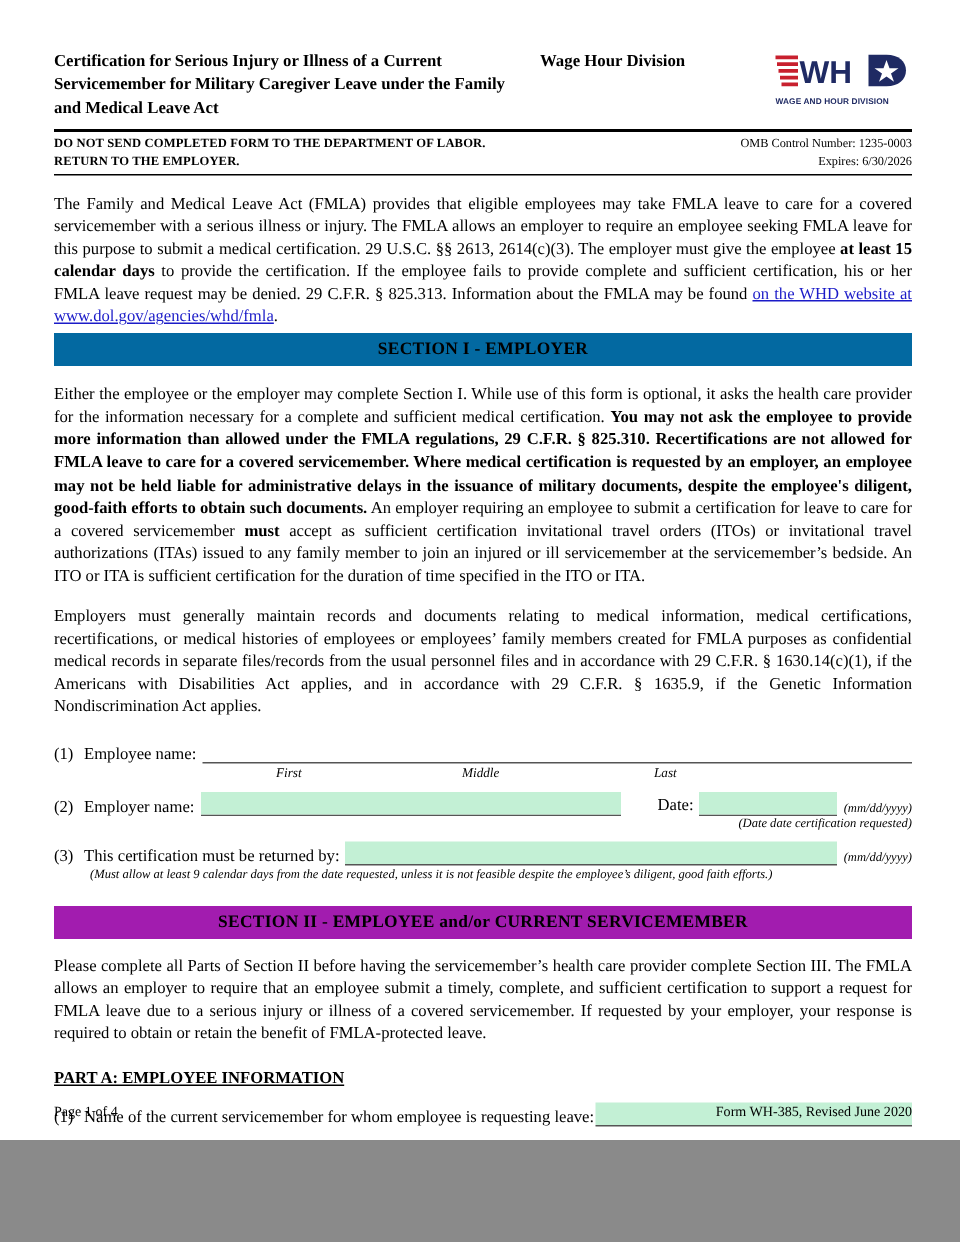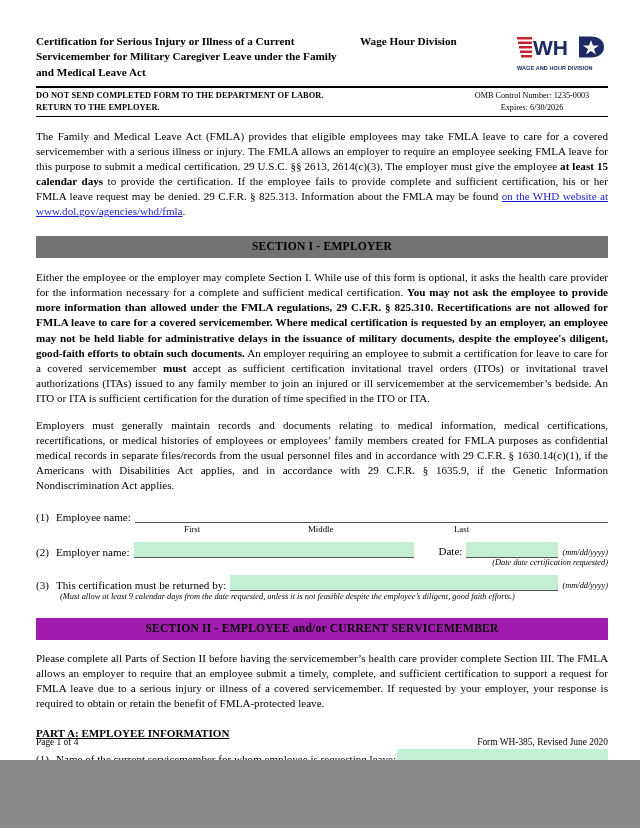--- a/index.html
+++ b/index.html
@@ -70,21 +70,21 @@
   }
   .notice-left {
     font-size: 8.4px;
     font-weight: bold;
     line-height: 1.42;
     letter-spacing: 0.1px;
   }
   .notice-right {
     font-size: 8.2px;
     line-height: 1.45;
-    text-align: center;
+    text-align: right;
     width: 152px;
   }
 
   
   .para {
     font-size: 11.1px;
     line-height: 1.355;
     text-align: justify;
     color: #000;
     margin: 0;
@@ -97,21 +97,21 @@
   }
 
   
   .section-bar {
     text-align: center;
     font-size: 11.6px;
     font-weight: bold;
     padding: 4px 0 5px 0;
     letter-spacing: 0.2px;
   }
-  .sec-i { background: #737373; margin-top: 17px; }
+  .sec-i { background: #0369a1; margin-top: 3px; }
   .sec-ii { background: #a21caf; margin-top: 17px; }
 
   
   .form-block { margin-top: 14px; }
   .frow {
     display: flex;
     align-items: flex-end;
     font-size: 11.1px;
     position: relative;
   }
@@ -131,20 +131,21 @@
     left: 0; right: 0;
     bottom: 0;
     height: 15px;
     background: #c3f0d5;
   }
   .fline.empty::before { content: none; }
 
   .subcaps {
     display: flex;
     font-size: 8.8px;
+    font-style: italic;
     position: relative;
     height: 12px;
     margin-top: 1px;
   }
   .subcaps span { position: absolute; }
 
   .hint {
     font-size: 8.4px;
     font-style: italic;
     white-space: nowrap;
@@ -257,21 +258,21 @@
 
     <div class="form-block">
 
       <div class="frow">
         <span class="fnum"><span class="idx">(1)</span><span>Employee name:</span></span>
         <span class="fline empty"></span>
       </div>
       <div class="subcaps" style="margin-left:0">
         <span style="left:148px">First</span>
         <span style="left:272px">Middle</span>
-        <span style="left:418px">Last</span>
+        <span style="left:400px">Last</span>
       </div>
 
       <div class="frow" style="margin-top:6px">
         <span class="fnum"><span class="idx">(2)</span><span>Employer name:</span></span>
         <span class="fline fill"></span>
         <span class="date-label">Date:</span>
         <span class="fline-date"></span>
         <span class="hint">(mm/dd/yyyy)</span>
       </div>
       <div class="subnote">(Date date certification requested)</div>

